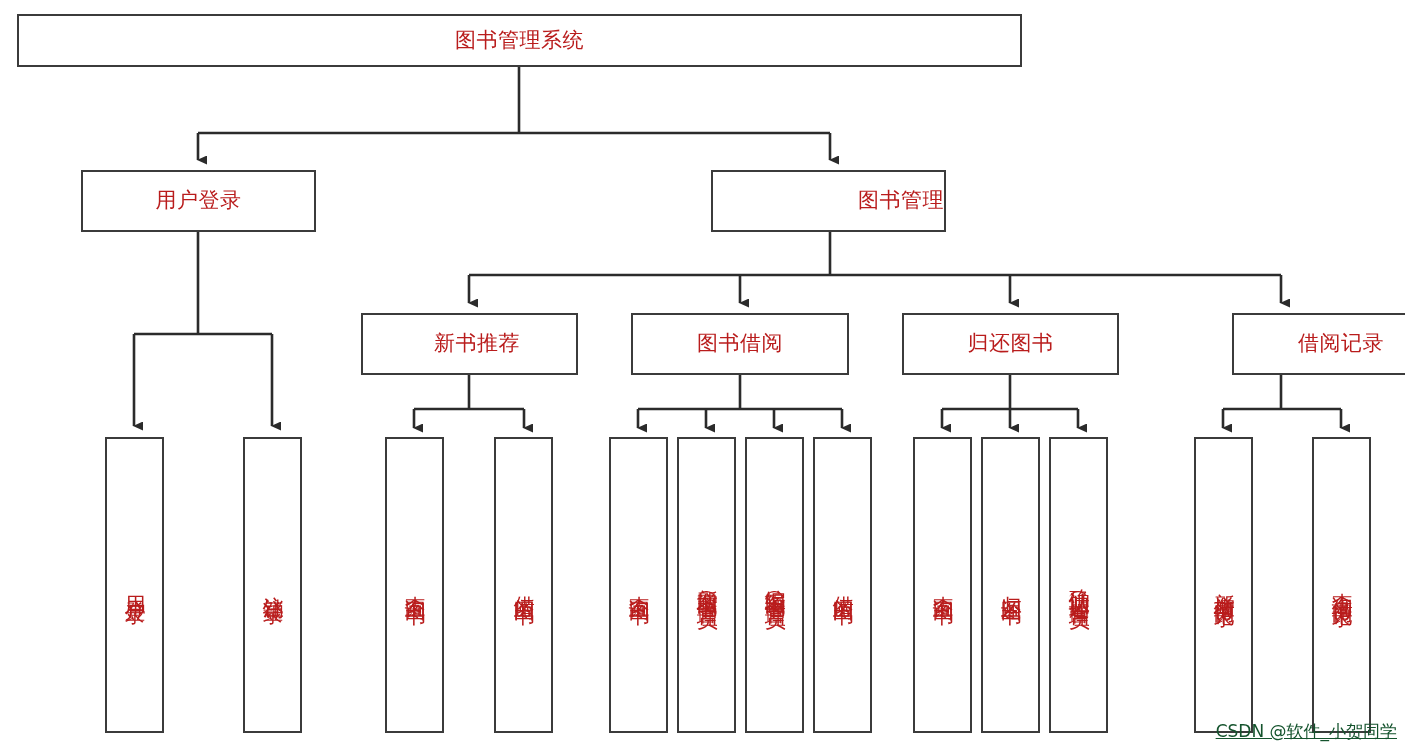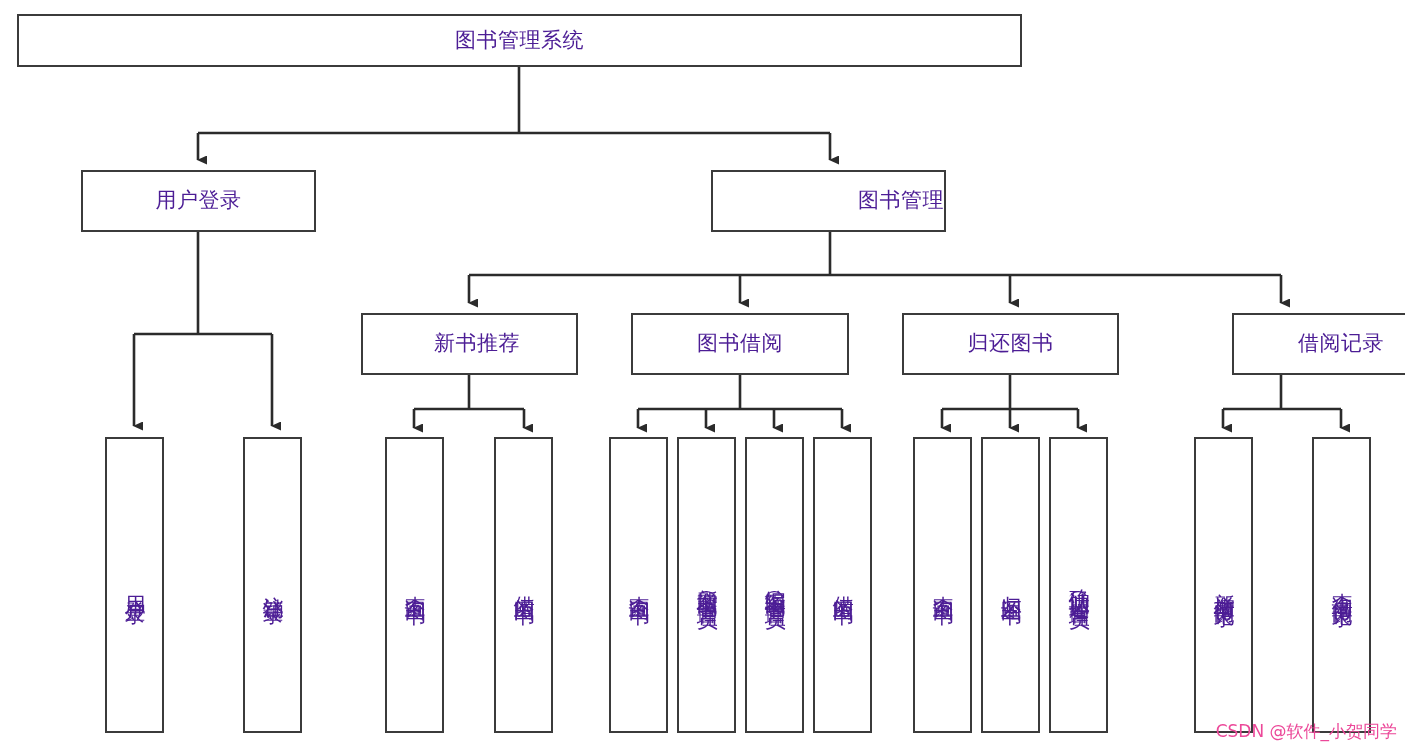--- a/index.html
+++ b/index.html
@@ -27,21 +27,21 @@
     pointer-events: none;
   }
   .node {
     position: absolute;
     box-sizing: border-box;
     background: #ffffff;
     border: 2px solid #3b3b3b;
     display: flex;
     align-items: center;
     justify-content: center;
-    color: #4c1d95;
+    color: #b91c1c;
     z-index: 2;
   }
   .node .label {
     display: block;
     text-align: center;
     letter-spacing: 0.5px;
   }
   .node.horiz .label {
     font-size: 21px;
     line-height: 1.2;
@@ -59,24 +59,25 @@
     line-height: 1.12;
     letter-spacing: 3px;
     white-space: normal;
     max-height: 100%;
   }
   .watermark {
     position: absolute;
     right: 8px;
     bottom: 4px;
     font-size: 17px;
-    color: #ec4899;
+    color: #14532d;
     z-index: 5;
     white-space: nowrap;
     user-select: none;
+    text-decoration: underline;
   }
 </style>
 </head>
 <body>
 
 <div id="canvas">
 
   <svg id="edges" viewBox="0 0 1405 747">
     <defs>
       <marker id="arrow" markerWidth="9" markerHeight="10" refX="4.5" refY="9" orient="auto" markerUnits="userSpaceOnUse">

